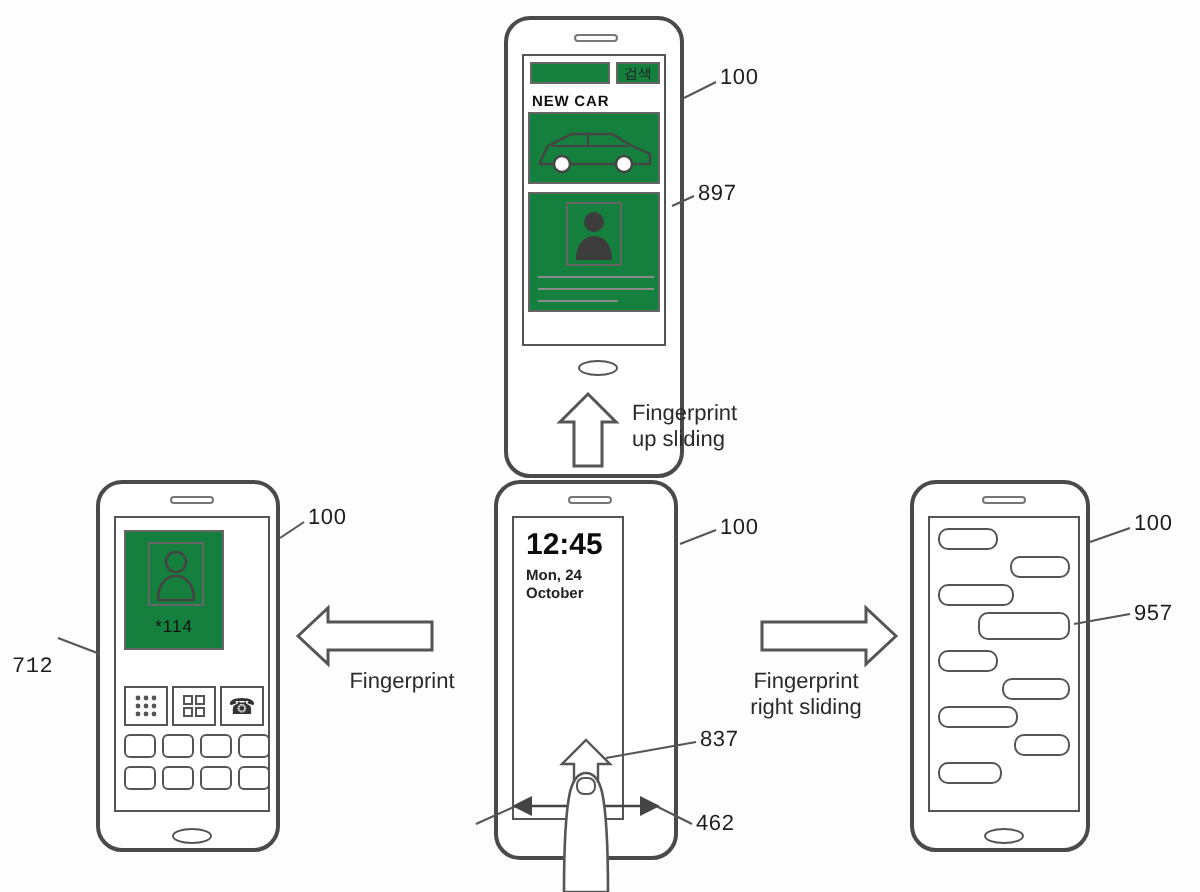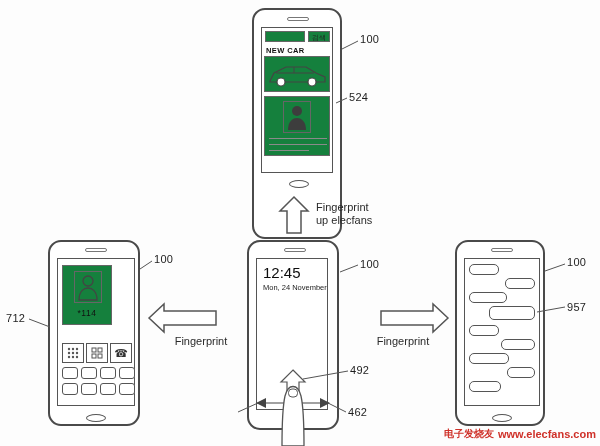--- a/index.html
+++ b/index.html
@@ -78,23 +78,23 @@
         <div class="text-line" style="left:4px;top:41px;width:58px;"></div>
         <div class="text-line" style="left:4px;top:47px;width:58px;"></div>
         <div class="text-line" style="left:4px;top:53px;width:40px;"></div>
       </div>
     </div>
     <div class="home" style="left:35px;top:170px;width:20px;height:8px;"></div>
   </div>
 
   <div class="phone" style="left:247px;top:240px;width:92px;height:190px;">
     <div class="speaker" style="left:35px;top:6px;width:22px;height:4px;"></div>
-    <div class="screen" style="left:7px;top:16px;width:72px;height:152px;">
+    <div class="screen" style="left:7px;top:16px;width:56px;height:152px;font-weight:bold;">
       <div class="time" style="left:6px;top:5px;">12:45</div>
-      <div class="date" style="left:6px;top:24px;">Mon, 24 November</div>
+      <div class="date" style="left:6px;top:24px;">Mon, 24 October</div>
     </div>
   </div>
 
   <div class="phone" style="left:48px;top:240px;width:92px;height:186px;">
     <div class="speaker" style="left:35px;top:6px;width:22px;height:4px;"></div>
     <div class="screen" style="left:7px;top:16px;width:78px;height:148px;">
       <div class="boxed" style="left:4px;top:6px;width:50px;height:60px;">
         <div class="boxed" style="left:11px;top:5px;width:28px;height:32px;">
           <svg width="26" height="30" viewBox="0 0 26 30">
             <circle cx="13" cy="9" r="5" fill="none" stroke="#444" stroke-width="1.3"></circle>
@@ -178,39 +178,36 @@
     <line x1="264" y1="403" x2="322" y2="403" stroke="#444" stroke-width="1.2"></line>
     <polygon points="256,403 266,398 266,408" fill="#444"></polygon>
     <polygon points="330,403 320,398 320,408" fill="#444"></polygon>
 
     <path d="M282,446 C282,425 283,405 285,396 C286.5,390 289,386.5 293,386.5
              C297,386.5 299.5,390 301,396 C303,405 304,425 304,446 Z" fill="#fff" stroke="#555" stroke-width="1.3"></path>
     <rect x="288.5" y="389" width="9" height="8" rx="3.5" fill="none" stroke="#555" stroke-width="1"></rect>
   </svg>
 
   <div class="ref" style="left:360px;top:33px;">100</div>
-  <div class="ref" style="left:349px;top:91px;">524</div>
+  <div class="ref" style="left:349px;top:91px;">897</div>
   <div class="ref" style="left:360px;top:258px;">100</div>
-  <div class="ref" style="left:350px;top:364px;">492</div>
+  <div class="ref" style="left:350px;top:364px;">837</div>
   <div class="ref" style="left:216px;top:406px;margin-top:41px;">702</div>
   <div class="ref" style="left:348px;top:406px;">462</div>
-  <div class="ref" style="left:6px;top:312px;">712</div>
+  <div class="ref" style="left:6px;top:328px;font-family:Liberation Mono, monospace;">712</div>
   <div class="ref" style="left:154px;top:253px;">100</div>
   <div class="ref" style="left:567px;top:256px;">100</div>
   <div class="ref" style="left:567px;top:301px;">957</div>
 
   <div class="gesture-label" style="left:316px;top:201px;">
     <div>Fingerprint</div>
-    <div>up elecfans</div>
+    <div>up sliding</div>
   </div>
   <div class="gesture-label centered" style="left:158px;top:335px;width:86px;">
     <div>Fingerprint</div>
   </div>
   <div class="gesture-label centered" style="left:360px;top:335px;width:86px;">
     <div>Fingerprint</div>
-  </div>
-
-  <div class="watermark">
-    <span class="brand">电子发烧友</span>
-    <span class="url">www.elecfans.com</span>
-  </div>
+    <div>right sliding</div>
+  </div>
+
 
 </div>
 
 </body></html>

